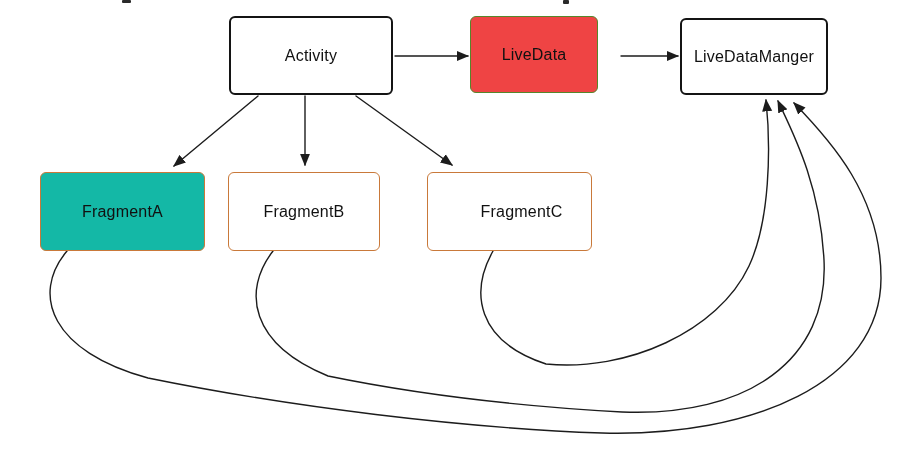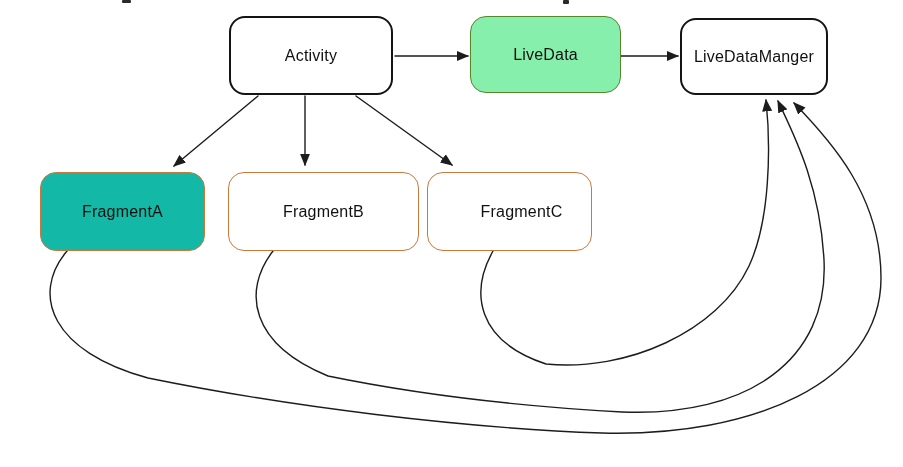--- a/index.html
+++ b/index.html
@@ -25,21 +25,21 @@
   .edge {
     fill: none;
     stroke-width: 1.4px;
     stroke-linecap: round;
   }
   .node {
     position: absolute;
     box-sizing: border-box;
     background: #ffffff;
     border-style: solid;
-    border-radius: 16px;
+    border-radius: 6px;
     display: flex;
     align-items: center;
     justify-content: center;
   }
   .node .label {
     font-size: 16px;
     letter-spacing: 0.2px;
     white-space: nowrap;
   }
   .artifact {
@@ -66,30 +66,30 @@
         <path d="M 356 96 L 452 165" class="edge" stroke="#1c1c1c" marker-end="url(#arrowhead)"></path>
         <path d="M 67 251 C 30 295, 52 352, 148 378 C 290 407, 462 428, 602 433 C 752 437, 881 383, 881 278 C 881 196, 831 141, 794 103" class="edge" stroke="#1c1c1c" marker-end="url(#arrowhead)"></path>
         <path d="M 273 251 C 242 291, 250 344, 328 376 C 435 398, 532 407, 622 412 C 748 417, 829 360, 824 260 C 820 184, 793 133, 778 101" class="edge" stroke="#1c1c1c" marker-end="url(#arrowhead)"></path>
         <path d="M 493 251 C 470 292, 476 341, 546 364 C 626 372, 718 332, 749 266 C 770 221, 771 148, 766 100" class="edge" stroke="#1c1c1c" marker-end="url(#arrowhead)"></path>
       </g>
   </svg>
   <div id="node-layer">
       <div class="node" style="left: 229px; top: 16px; width: 164px; height: 79px; border-color: rgb(20, 20, 20); border-width: 2px; background: rgb(255, 255, 255);">
         <span class="label" style="color: rgb(17, 17, 17);">Activity</span>
       </div>
-      <div class="node" style="left: 470px; top: 16px; width: 151px; height: 77px; border-color: rgb(86, 134, 43); border-width: 1.5px; background: #86efac;">
+      <div class="node" style="left: 470px; top: 16px; width: 128px; height: 77px; border-color: rgb(86, 134, 43); border-width: 1.5px; background: #ef4444;">
         <span class="label" style="color: rgb(17, 17, 17);">LiveData</span>
       </div>
       <div class="node" style="left: 680px; top: 18px; width: 148px; height: 77px; border-color: rgb(20, 20, 20); border-width: 2px; background: rgb(255, 255, 255);">
         <span class="label" style="color: rgb(17, 17, 17);">LiveDataManger</span>
       </div>
       <div class="node" style="left: 40px; top: 172px; width: 165px; height: 79px; border-color: rgb(201, 121, 58); border-width: 1.5px; background: #14b8a6;">
         <span class="label" style="color: rgb(17, 17, 17);">FragmentA</span>
       </div>
-      <div class="node" style="left: 228px; top: 172px; width: 191px; height: 79px; border-color: rgb(201, 121, 58); border-width: 1.5px; background: rgb(255, 255, 255);">
+      <div class="node" style="left: 228px; top: 172px; width: 152px; height: 79px; border-color: rgb(201, 121, 58); border-width: 1.5px; background: rgb(255, 255, 255);">
         <span class="label" style="color: rgb(17, 17, 17);">FragmentB</span>
       </div>
       <div class="node" style="left: 427px; top: 172px; width: 165px; height: 79px; border-color: rgb(201, 121, 58); border-width: 1.5px; background: rgb(255, 255, 255);">
         <span class="label" style="color: rgb(17, 17, 17); margin-left: 24px;">FragmentC</span>
       </div>
     </div>
   <div id="artifact-layer">
       <div class="artifact" style="left: 122px; top: 0px; width: 9px; height: 3px;"></div>
       <div class="artifact" style="left: 563px; top: 0px; width: 6px; height: 4px;"></div>
     </div>

